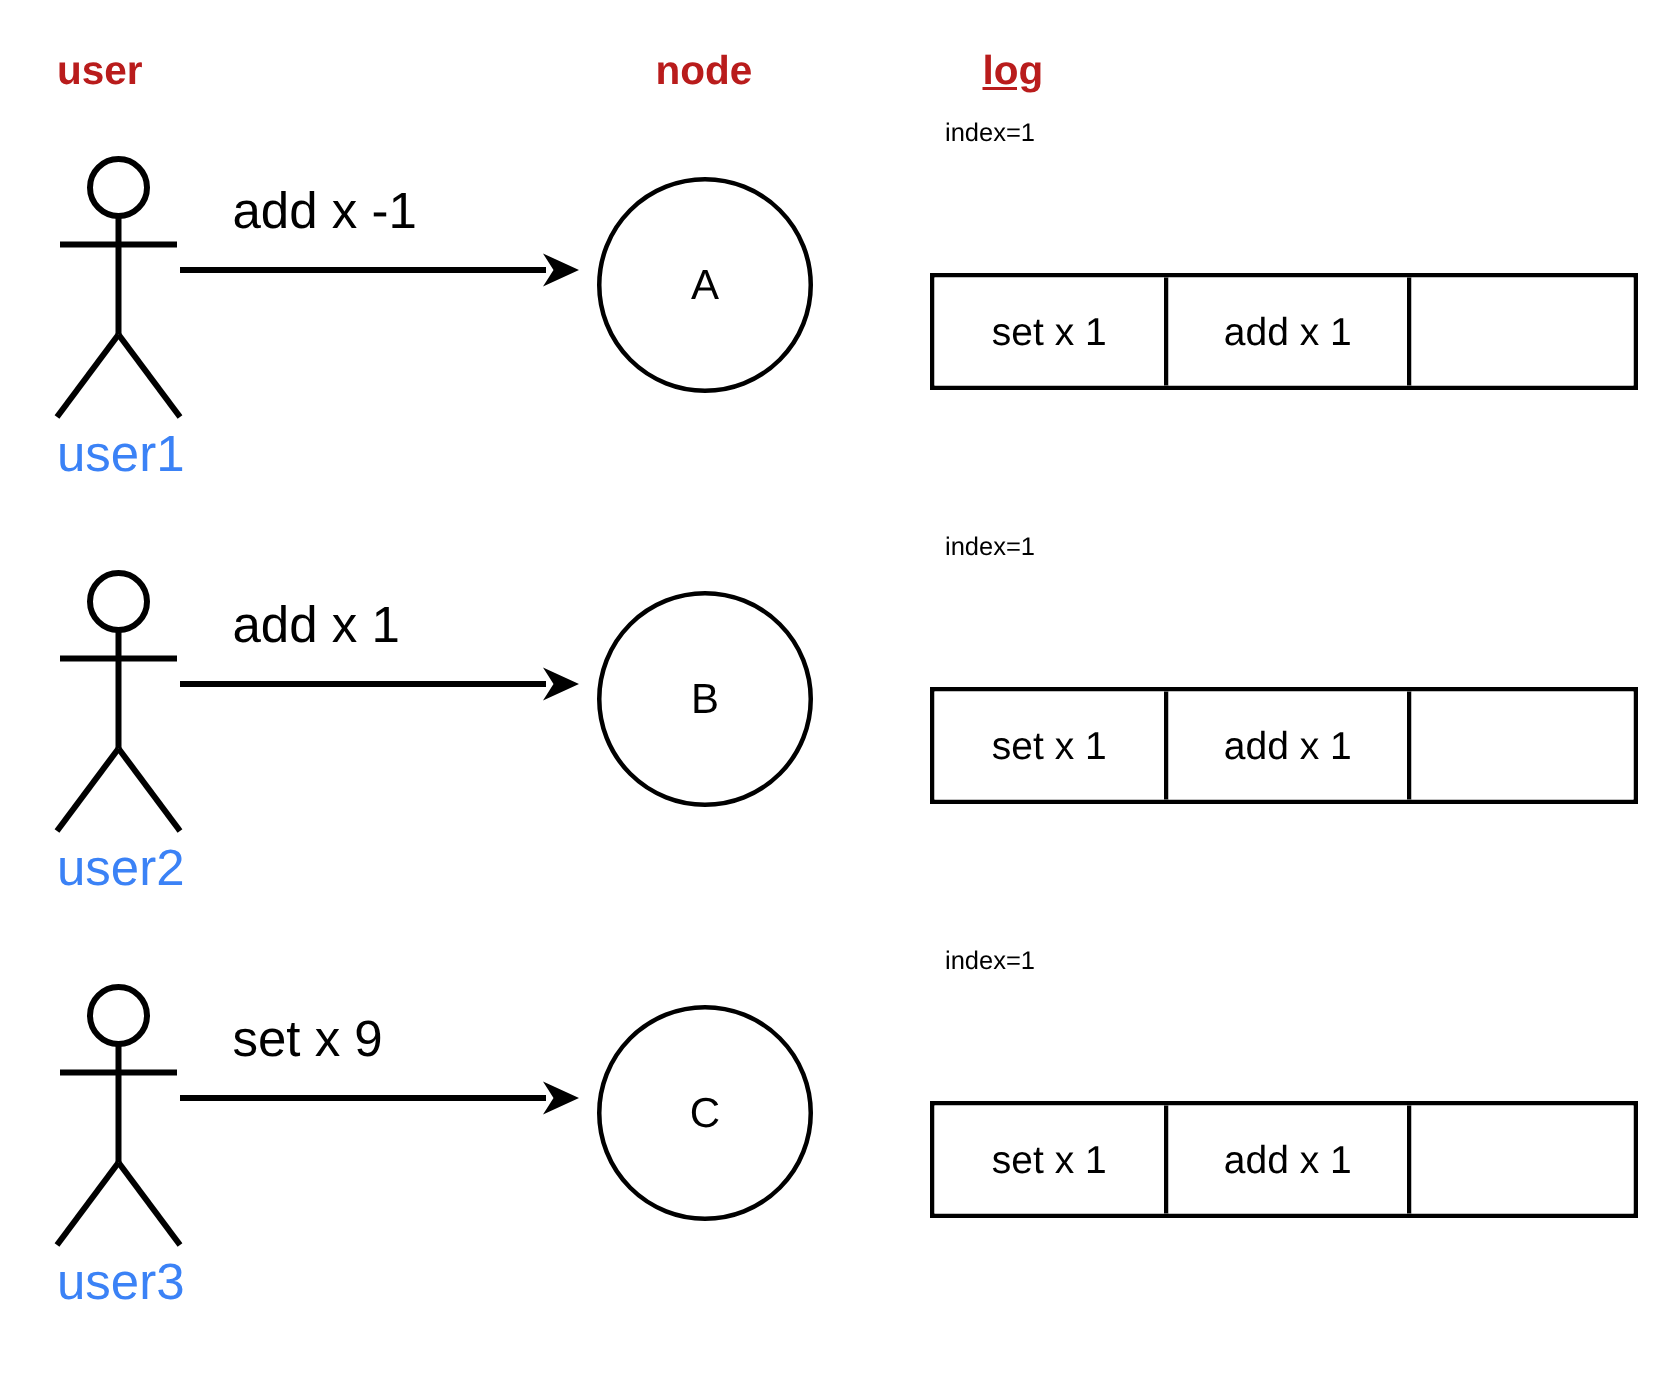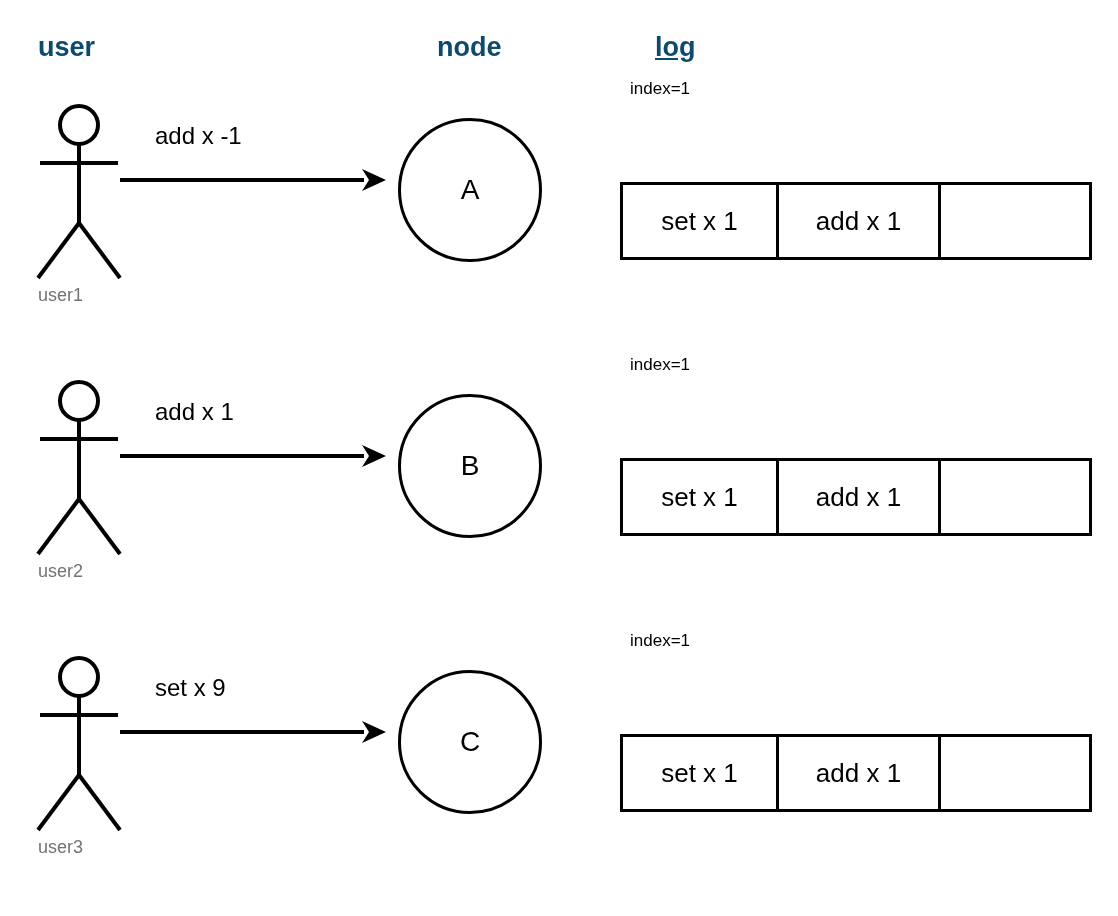--- a/index.html
+++ b/index.html
@@ -18,21 +18,21 @@
     height: 916px;
     background: #ffffff;
     overflow: hidden;
   }
   
   .col-header {
     position: absolute;
     font-size: 27px;
     font-weight: bold;
     line-height: 1;
-    color: #0c4a6e;
+    color: #b91c1c;
     white-space: nowrap;
   }
   .hdr-user { left: 38px;  top: 34px; }
   .hdr-node { left: 437px; top: 34px; }
   .hdr-log  { left: 655px; top: 34px; text-decoration: underline; }
 
   
   .row {
     position: absolute;
     left: 0;
@@ -46,40 +46,40 @@
     left: 30px;
     top: 0px;
     width: 100px;
     height: 190px;
     overflow: visible;
   }
   .actor-label {
     position: absolute;
     left: 38px;
     top: 190px;
-    font-size: 18px;
-    line-height: 1;
-    white-space: nowrap;
-    color: #737373;
+    font-size: 34px;
+    line-height: 1;
+    white-space: nowrap;
+    color: #3b82f6;
   }
 
   
   .arrow-svg {
     position: absolute;
     left: 118px;
     top: 72px;
     width: 268px;
     height: 24px;
     overflow: visible;
   }
   .arrow-label {
     position: absolute;
     left: 155px;
     top: 28px;
-    font-size: 24px;
+    font-size: 34px;
     line-height: 1;
     white-space: nowrap;
     color: #000000;
   }
 
   
   .node-circle {
     position: absolute;
     left: 398px;
     top: 22px;

